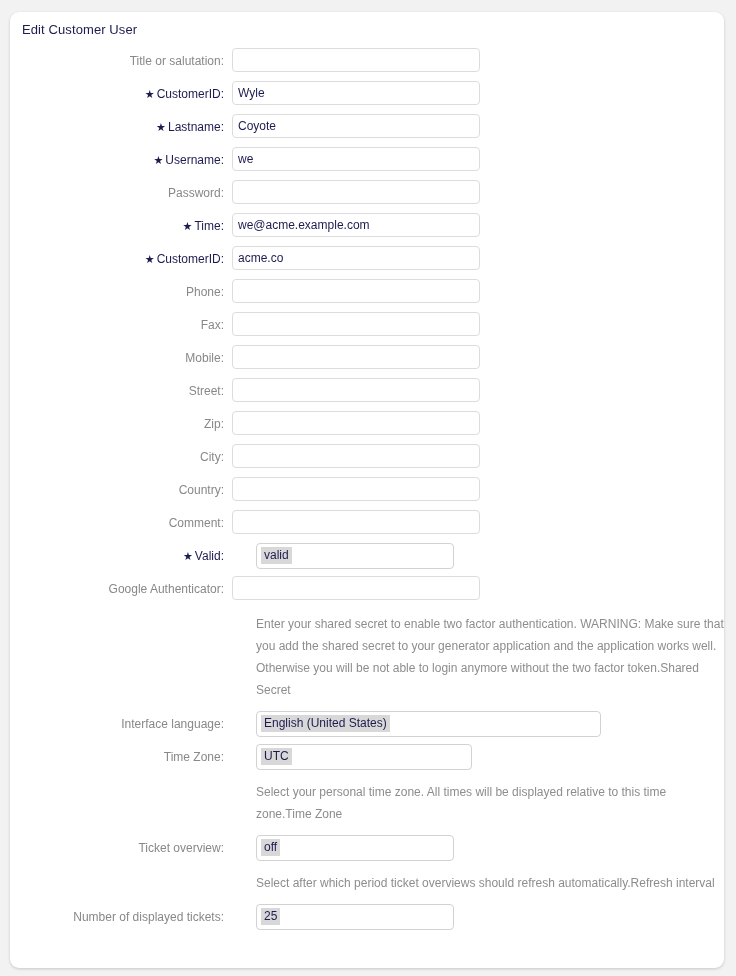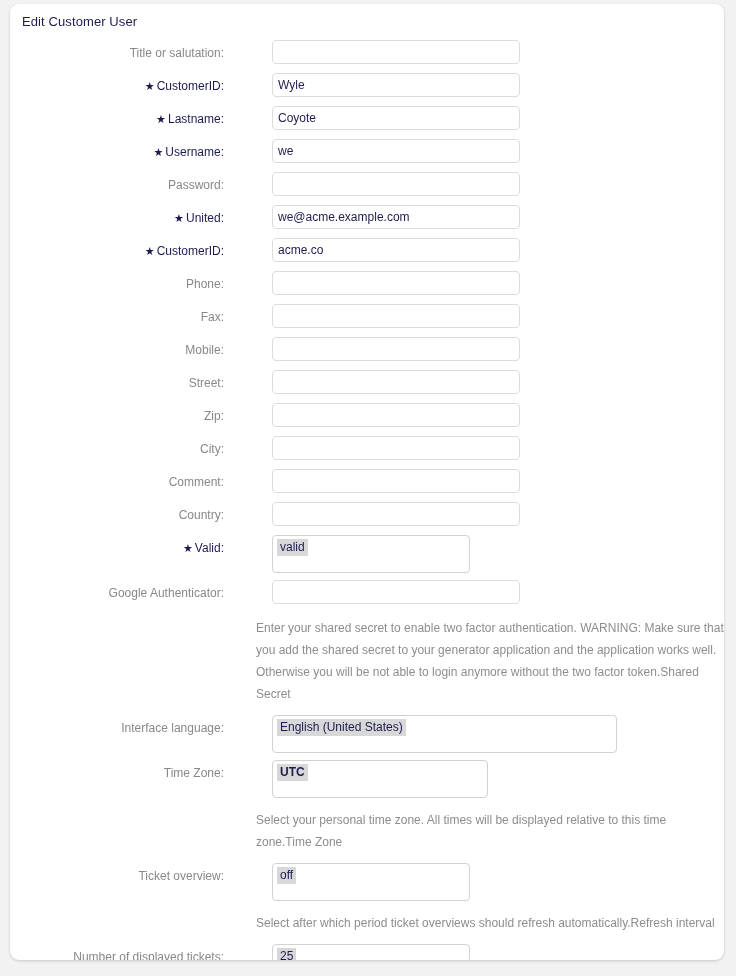--- a/index.html
+++ b/index.html
@@ -10,21 +10,21 @@
     width: 736px;
     height: 976px;
     background: #f2f2f2;
     font-family: "Liberation Sans", sans-serif;
     font-size: 12px;
     overflow: hidden;
   }
   .card {
     position: absolute;
     left: 10px;
-    top: 4px;
+    top: 12px;
     width: 714px;
     height: 956px;
     background: #ffffff;
     border-radius: 9px;
     box-shadow: 0 1px 3px rgba(0,0,0,0.18);
     box-sizing: border-box;
     overflow: hidden;
   }
   .card-title {
     position: absolute;
@@ -37,21 +37,20 @@
   .form {
     position: absolute;
     left: 0;
     top: 36px;
     width: 714px;
   }
   .row {
     display: flex;
     align-items: flex-start;
     margin-bottom: 7px;
-    gap: 40px;
   }
   .label {
     width: 222px;
     text-align: right;
     padding-right: 8px;
     box-sizing: border-box;
     font-size: 12px;
     color: #888888;
     line-height: 26px;
     white-space: nowrap;
@@ -76,40 +75,41 @@
     border: 1px solid #dcdcdc;
     border-radius: 4px;
     background: #ffffff;
     padding: 0 5px;
     font-family: "Liberation Sans", sans-serif;
     font-size: 12px;
     color: #1c1c50;
     outline: none;
   }
   .sel {
-    height: 38px;
+    height: 26px;
     box-sizing: border-box;
     border: 1px solid #d2d2d2;
     border-radius: 4px;
     background: #ffffff;
     padding: 3px 4px 0 4px;
     display: flex;
     align-items: flex-start;
+    margin-left: 24px;
   }
   .sel .opt {
     background: #d8d8d8;
     color: #1c1c50;
     font-size: 12px;
     line-height: 17px;
     padding: 0 3px;
     white-space: nowrap;
   }
   .sel-valid { width: 198px; }
   .sel-lang  { width: 345px; }
-  .sel-tz    { width: 216px; font-weight: bold; }
+  .sel-tz    { width: 216px; }
   .sel-ov    { width: 198px; }
   .sel-num   { width: 198px; }
   .help {
     color: #8d8d8d;
     font-size: 12px;
     line-height: 22px;
     width: 478px;
     margin: 4px 0 10px 16px;
   }
   .help-row {
@@ -143,21 +143,21 @@
         </div>
         <div class="row">
           <div class="label req"><span class="star">★</span><span>Username:</span></div>
           <div class="field"><input class="inp" type="text" value="we" style=""></div>
         </div>
         <div class="row">
           <div class="label"><span>Password:</span></div>
           <div class="field"><input class="inp" type="password" value="" style=""></div>
         </div>
         <div class="row">
-          <div class="label req"><span class="star">★</span><span>United:</span></div>
+          <div class="label req"><span class="star">★</span><span>Time:</span></div>
           <div class="field"><input class="inp" type="text" value="we@acme.example.com" style=""></div>
         </div>
         <div class="row">
           <div class="label req"><span class="star">★</span><span>CustomerID:</span></div>
           <div class="field"><input class="inp" type="text" value="acme.co" style=""></div>
         </div>
         <div class="row">
           <div class="label"><span>Phone:</span></div>
           <div class="field"><input class="inp" type="text" value="" style=""></div>
         </div>
@@ -175,25 +175,25 @@
         </div>
         <div class="row">
           <div class="label"><span>Zip:</span></div>
           <div class="field"><input class="inp" type="text" value="" style=""></div>
         </div>
         <div class="row">
           <div class="label"><span>City:</span></div>
           <div class="field"><input class="inp" type="text" value="" style=""></div>
         </div>
         <div class="row">
+          <div class="label"><span>Country:</span></div>
+          <div class="field"><input class="inp" type="text" value="" style=""></div>
+        </div>
+        <div class="row">
           <div class="label"><span>Comment:</span></div>
-          <div class="field"><input class="inp" type="text" value="" style=""></div>
-        </div>
-        <div class="row">
-          <div class="label"><span>Country:</span></div>
           <div class="field"><input class="inp" type="text" value="" style=""></div>
         </div>
       </div>
 
     <div class="row">
       <div class="label req">
         <span class="star">★</span><span>Valid:</span>
       </div>
       <div class="field">
         <div class="sel sel-valid">

